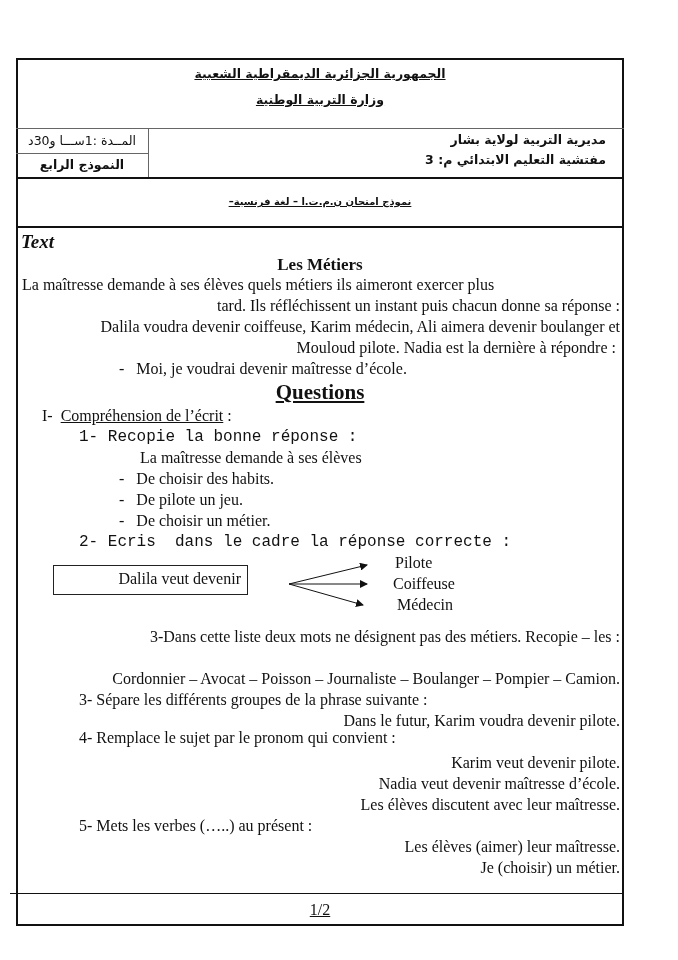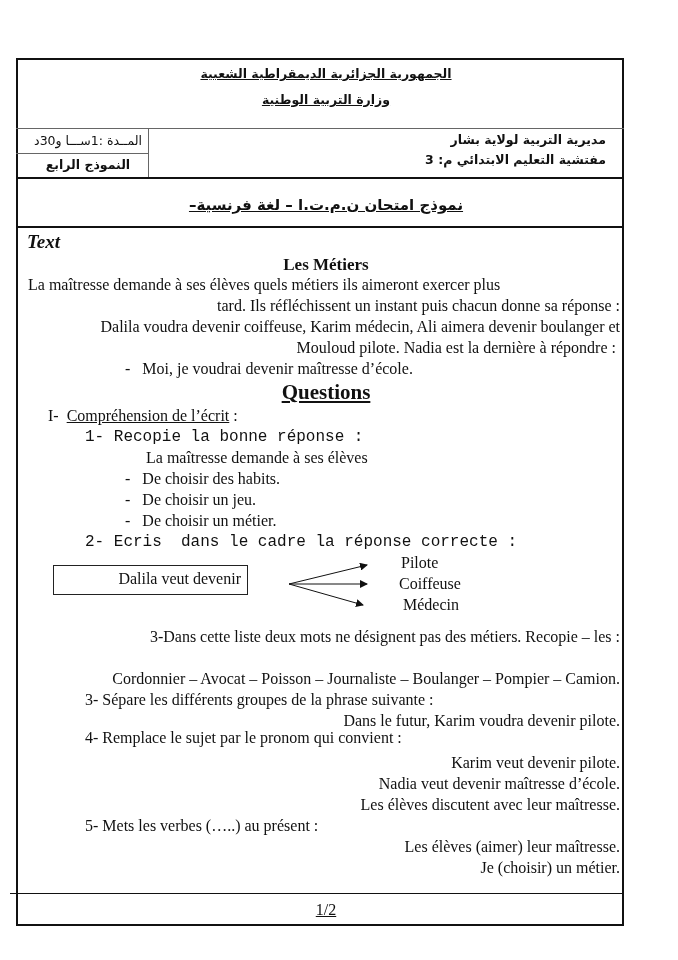--- a/index.html
+++ b/index.html
@@ -2,21 +2,21 @@
 <html><head>
 <meta charset="utf-8">
 <style>
   html, body { margin:0; padding:0; background:#ffffff; }
   body { width:678px; height:960px; position:relative; overflow:hidden;
          font-family:"Liberation Serif", serif; color:#111; }
   .frame { position:absolute; left:16px; top:58px; width:608px; height:868px;
            border:2px solid #111; box-sizing:border-box; }
   .hline { position:absolute; background:#111; }
   .vline { position:absolute; background:#111; }
-  .t { position:absolute; white-space:nowrap;padding-left:6px; }
+  .t { position:absolute; white-space:nowrap; }
   .ar { font-family:"DejaVu Sans", sans-serif; font-weight:bold; font-size:12.5px; direction:rtl; }
   .body-txt { font-size:16px; }
   .u { text-decoration:underline; }
 </style>
 </head>
 <body>
 
 <div class="frame"></div>
 
 <div class="hline" style="left:16px;top:128px;width:608px;height:1px;background:#666;"></div>
@@ -25,37 +25,37 @@
 <div class="hline" style="left:16px;top:177px;width:608px;height:2px;"></div>
 <div class="hline" style="left:16px;top:226px;width:608px;height:2px;"></div>
 <div class="hline" style="left:10px;top:893px;width:614px;height:1px;"></div>
 
 <div class="t ar u" style="left:0;width:640px;text-align:center;top:66px;direction:rtl;">الجمهورية الجزائرية الديمقراطية الشعبية</div>
 <div class="t ar u" style="left:0;width:640px;text-align:center;top:92px;">وزارة التربية الوطنية</div>
 <div class="t ar" style="right:72px;top:132px;">مديرية التربية لولاية بشار</div>
 <div class="t ar" style="right:72px;top:152px;">مفتشية التعليم الابتدائي م: 3</div>
 <div class="t ar" style="left:18px;width:128px;text-align:center;top:133px;font-weight:normal;">المــدة :1ســـا و30د</div>
 <div class="t ar" style="left:18px;width:128px;text-align:center;top:157px;">النموذج الرابع</div>
-<div class="t ar u" style="left:0;width:640px;text-align:center;top:196px;font-size:15px;">نموذج امتحان ن.م.ت.ا – لغة فرنسية–</div>
+<div class="t ar u" style="left:0;width:640px;text-align:center;top:196px;font-size:10px;">نموذج امتحان ن.م.ت.ا – لغة فرنسية–</div>
 
 <div class="t" style="left:21px;top:231px;font-size:19px;font-weight:bold;font-style:italic;">Text</div>
 <div class="t" style="left:0;width:640px;text-align:center;top:255px;font-size:17px;font-weight:bold;">Les Métiers</div>
 <div class="t body-txt" style="left:22px;top:276px;">La maîtresse demande à ses élèves quels métiers ils aimeront exercer plus</div>
 <div class="t body-txt" style="right:58px;top:297px;">tard. Ils réfléchissent un instant puis chacun donne sa réponse :</div>
 <div class="t body-txt" style="right:58px;top:318px;">Dalila voudra devenir coiffeuse, Karim médecin, Ali aimera devenir boulanger et</div>
 <div class="t body-txt" style="right:62px;top:339px;">Mouloud pilote. Nadia est la dernière à répondre :</div>
 <div class="t body-txt" style="left:119px;top:360px;white-space:pre;">-   Moi, je voudrai devenir maîtresse d’école.</div>
 
 <div class="t u" style="left:0;width:640px;text-align:center;top:380px;font-size:21px;font-weight:bold;">Questions</div>
 <div class="t body-txt" style="left:42px;top:407px;"><span>I-</span>&nbsp; <span class="u">Compréhension de l’écrit</span><span> :</span></div>
 
 <div class="t body-txt" style="left:79px;top:428px;font-family:Liberation Mono, monospace;">1- Recopie la bonne réponse :</div>
 <div class="t body-txt" style="left:140px;top:449px;">La maîtresse demande à ses élèves</div>
 <div class="t body-txt" style="left:119px;top:470px;">-&nbsp;&nbsp; <span>De choisir des habits.</span></div>
-<div class="t body-txt" style="left:119px;top:491px;">-&nbsp;&nbsp; <span>De choisir un jeu.</span></div>
+<div class="t body-txt" style="left:119px;top:491px;">-&nbsp;&nbsp; <span>De pilote un jeu.</span></div>
 <div class="t body-txt" style="left:119px;top:512px;">-&nbsp;&nbsp; <span>De choisir un métier.</span></div>
 
 <div class="t body-txt" style="left:79px;top:533px;white-space:pre;font-family:Liberation Mono, monospace;">2- Ecris  dans le cadre la réponse correcte :</div>
 <div style="position:absolute;left:53px;top:565px;width:195px;height:30px;border:1px solid #222;box-sizing:border-box;">
   <div class="t body-txt" style="right:6px;top:4px;">Dalila veut devenir</div>
 </div>
 <svg style="position:absolute;left:285px;top:556px;" width="100" height="56">
   <defs>
       <marker id="ah" markerWidth="8" markerHeight="8" refX="7" refY="4" orient="auto">
         <path d="M0,0 L8,4 L0,8 Z" fill="#111"></path>

